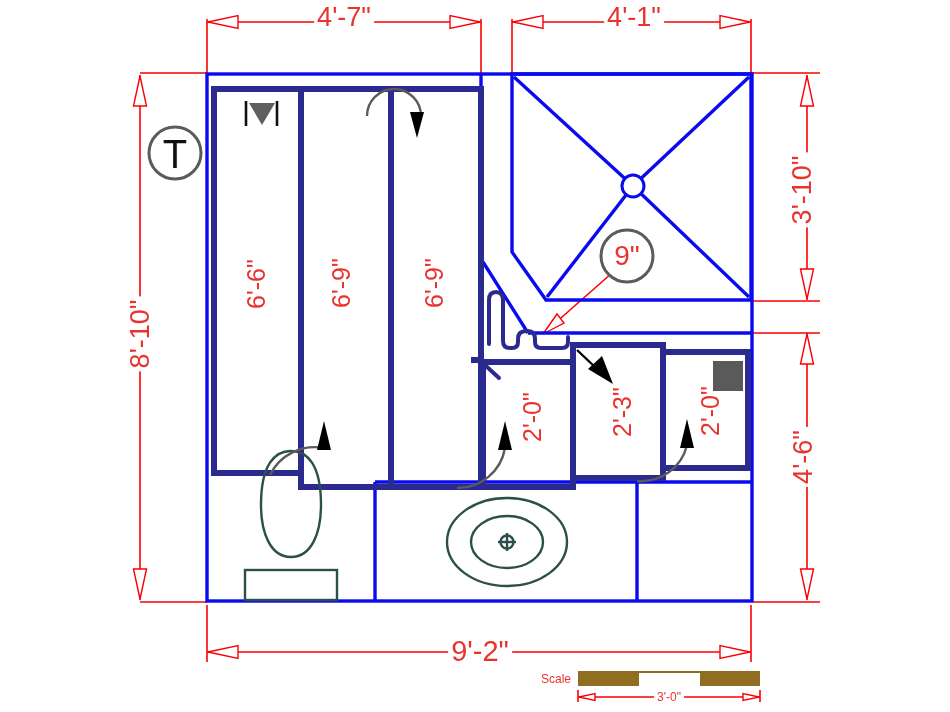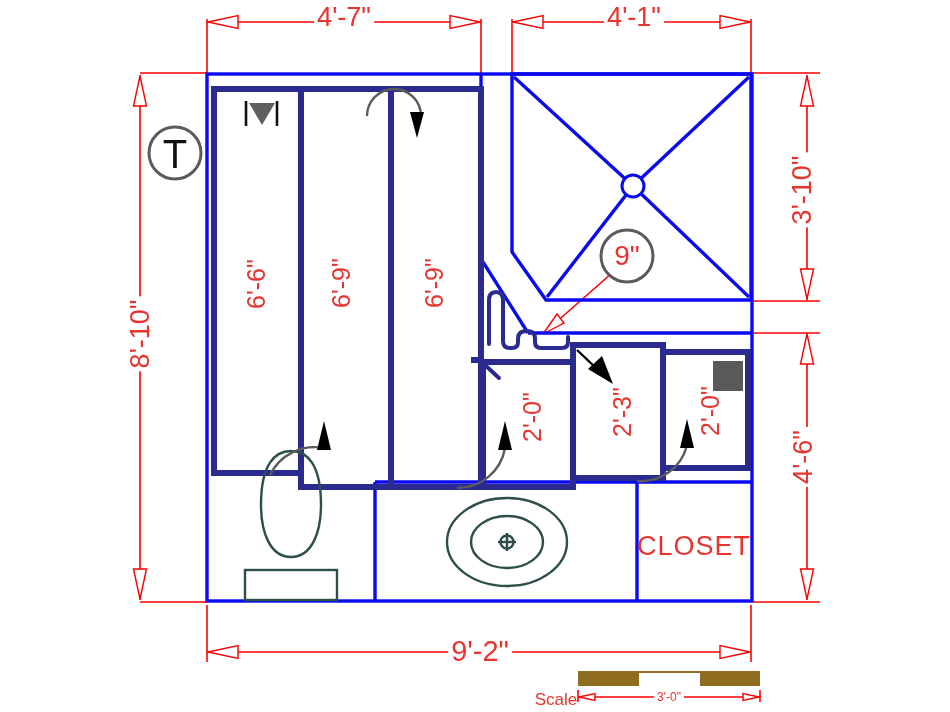--- a/index.html
+++ b/index.html
@@ -156,20 +156,19 @@
 <div class="lbl rot" style="left:803px;top:457px;font-size:27px;">4'-6"</div>
 <div class="lbl" style="left:480px;top:651px;font-size:29px;">9'-2"</div>
 
 <div class="lbl rot nobg" style="left:256px;top:284px;font-size:25px;">6'-6"</div>
 <div class="lbl rot nobg" style="left:341px;top:283px;font-size:25px;">6'-9"</div>
 <div class="lbl rot nobg" style="left:434px;top:283px;font-size:25px;">6'-9"</div>
 <div class="lbl rot nobg" style="left:532px;top:417px;font-size:25px;">2'-0"</div>
 <div class="lbl rot nobg" style="left:622px;top:412px;font-size:25px;">2'-3"</div>
 <div class="lbl rot nobg" style="left:710px;top:411px;font-size:25px;">2'-0"</div>
 
-<div class="lbl nobg" style="left:694px;top:546px;font-size:27px;letter-spacing:1px;">CLOSET</div>
 <div class="lbl nobg" style="left:627px;top:256px;font-size:28px;">9"</div>
 <div class="lbl nobg black" style="left:175px;top:154px;font-size:40px;">T</div>
 
-<div class="lbl nobg" style="left:556px;top:679px;font-size:17px;margin-top:20px;">Scale</div>
+<div class="lbl nobg" style="left:556px;top:679px;font-size:12px;">Scale</div>
 <div class="lbl" style="left:669px;top:697px;font-size:12px;">3'-0"</div>
 
 </div>
 
 </body></html>

